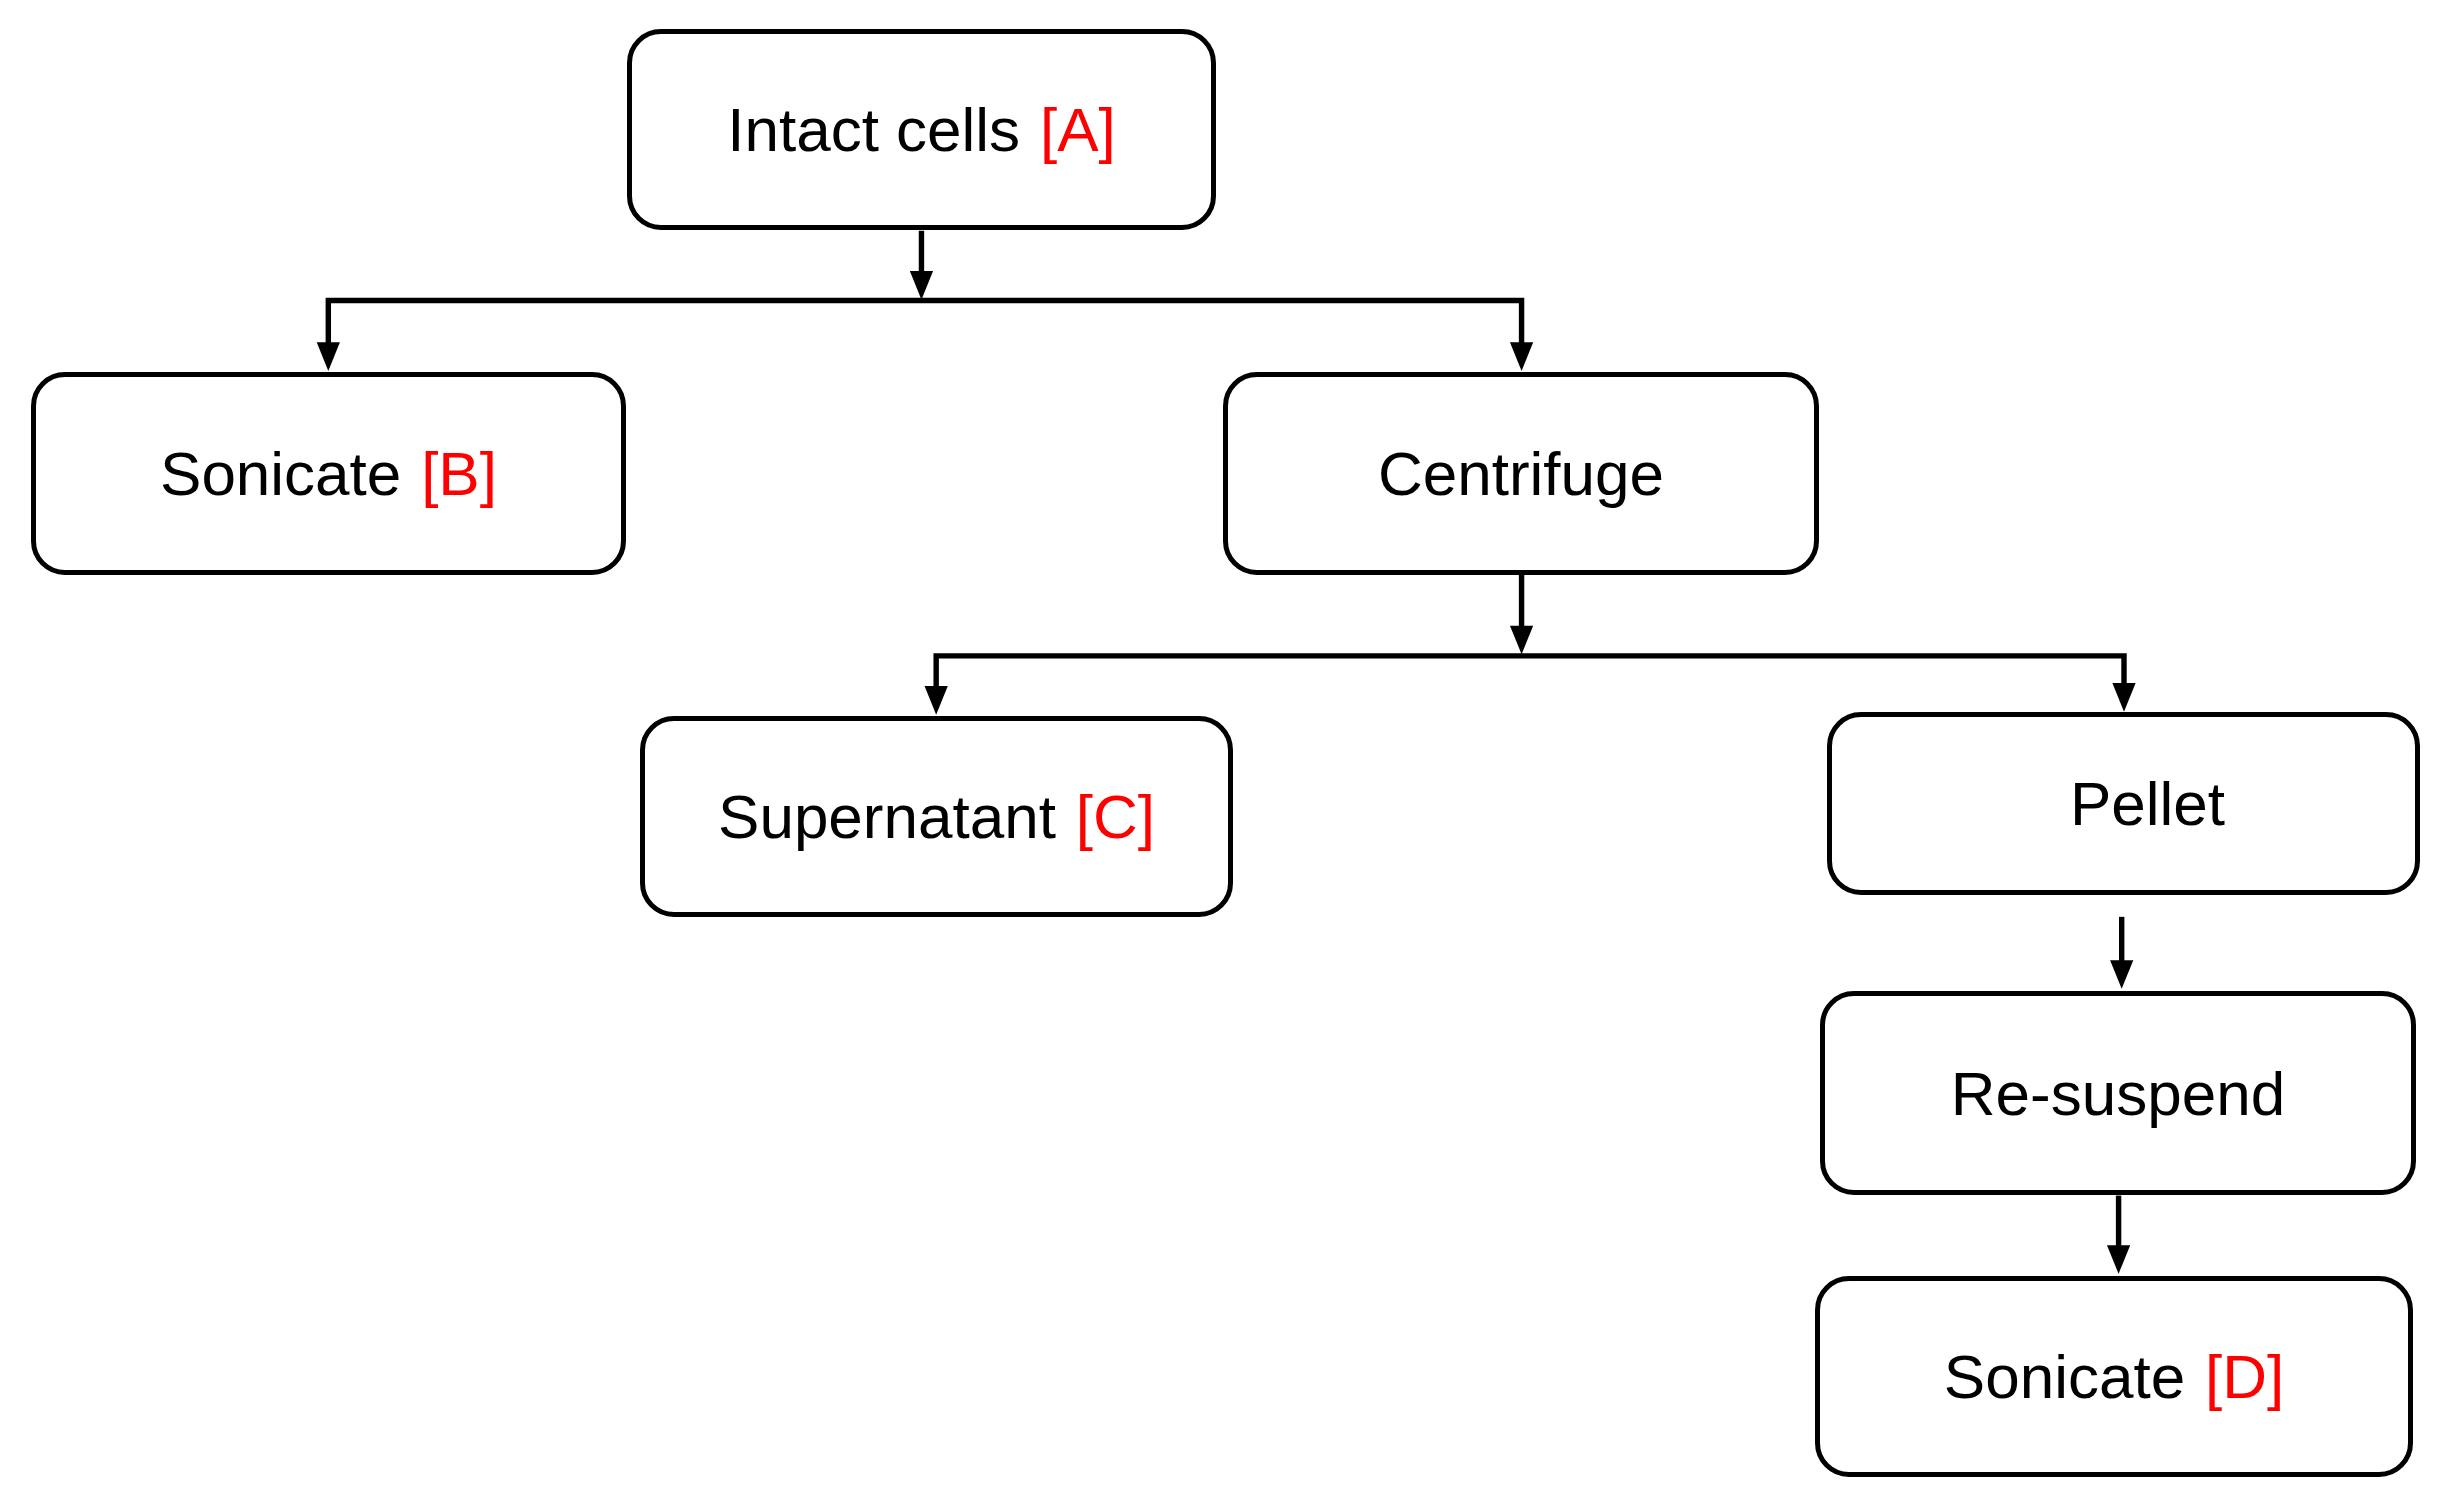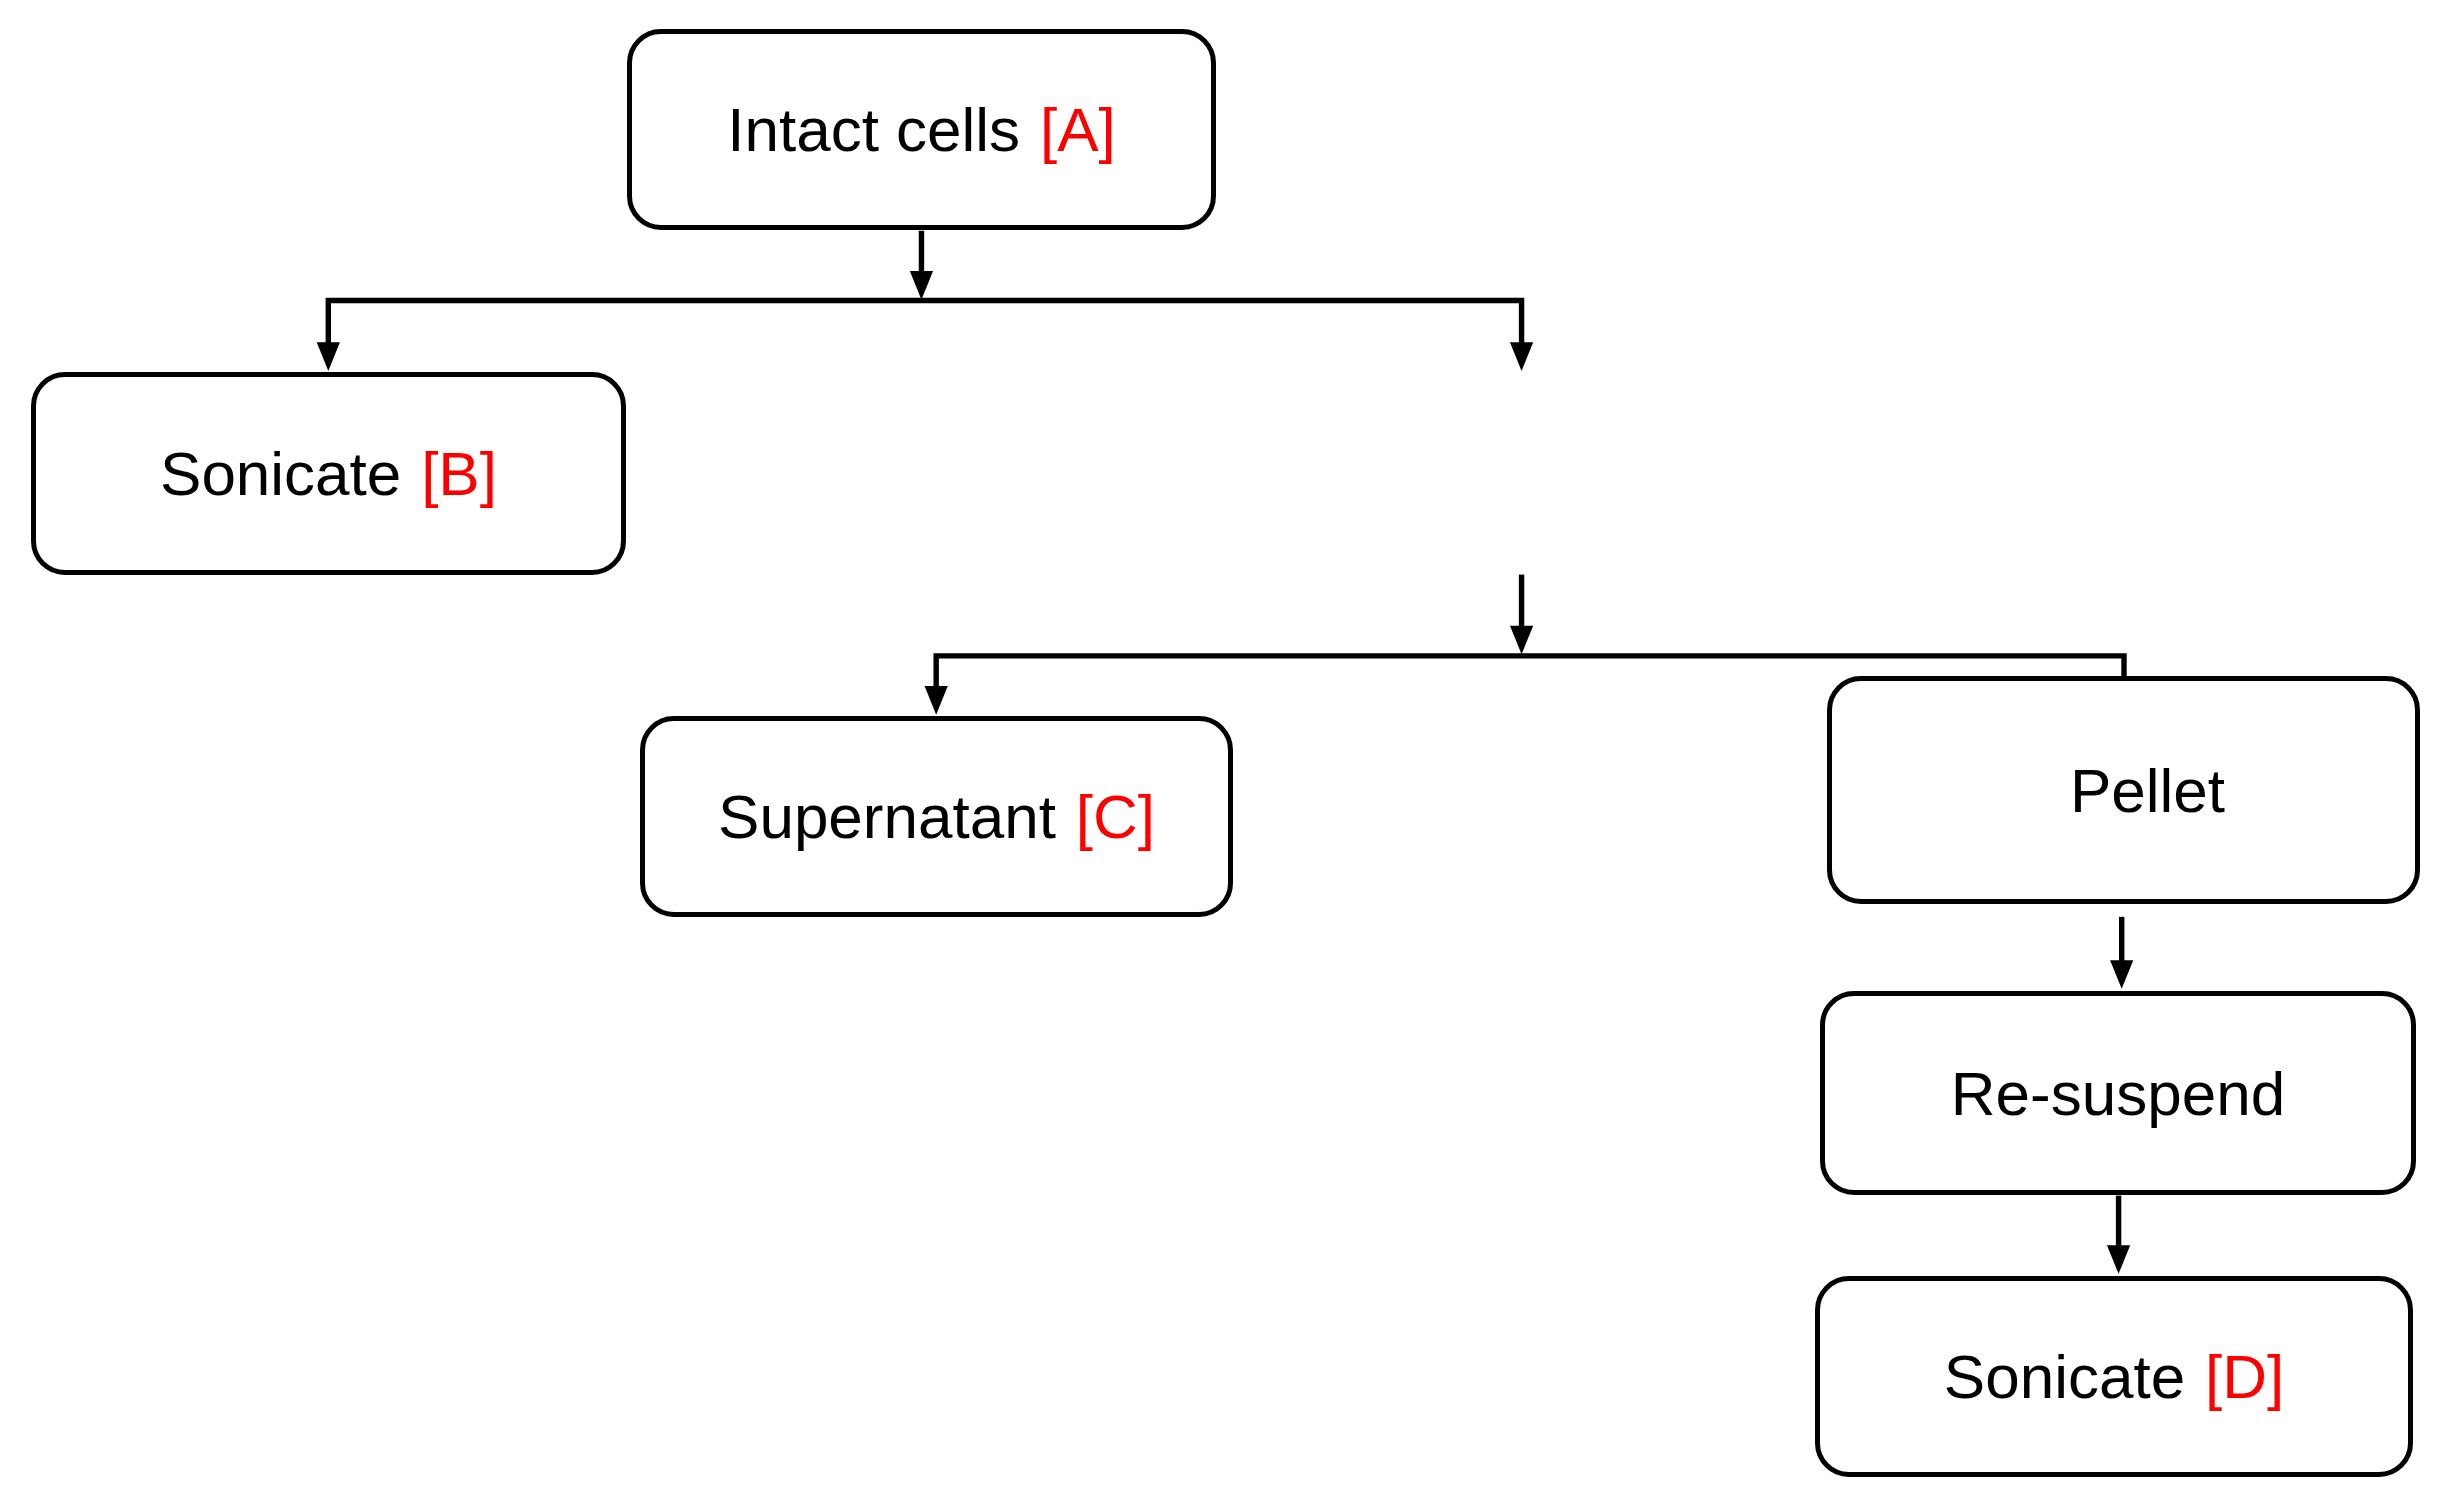--- a/index.html
+++ b/index.html
@@ -90,27 +90,31 @@
   <div class="node" style="left:627px;  top:29px;   width:589px; height:201px;">
     <span class="label">Intact cells</span>
     <span class="tag" style="color: rgb(255, 0, 0);">[A]</span>
   </div>
 
   <div class="node" style="left:31px;   top:372px;  width:595px; height:203px;">
     <span class="label">Sonicate</span>
     <span class="tag" style="color: rgb(255, 0, 0);">[B]</span>
   </div>
 
+  <div class="node" style="left:1223px; top:372px;  width:596px; height:203px;">
+    <span class="label">Centrifuge</span>
+
+  </div>
 
   <div class="node" style="left:640px;  top:716px;  width:593px; height:201px;">
     <span class="label">Supernatant</span>
     <span class="tag" style="color: rgb(255, 0, 0);">[C]</span>
   </div>
 
-  <div class="node" style="left:1827px; top:676px;  width:593px; height:228px;padding-left:48px;">
+  <div class="node" style="left:1827px; top:712px;  width:593px; height:183px;padding-left:48px;">
     <span class="label">Pellet</span>
 
   </div>
 
   <div class="node" style="left:1820px; top:991px; width:596px; height:204px;">
     <span class="label">Re-suspend</span>
 
   </div>
 
   <div class="node" style="left:1815px; top:1276px; width:598px; height:201px;">

